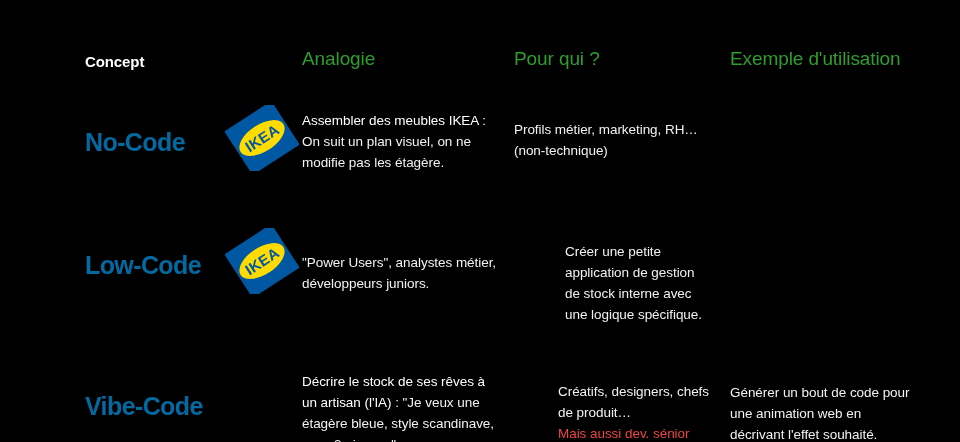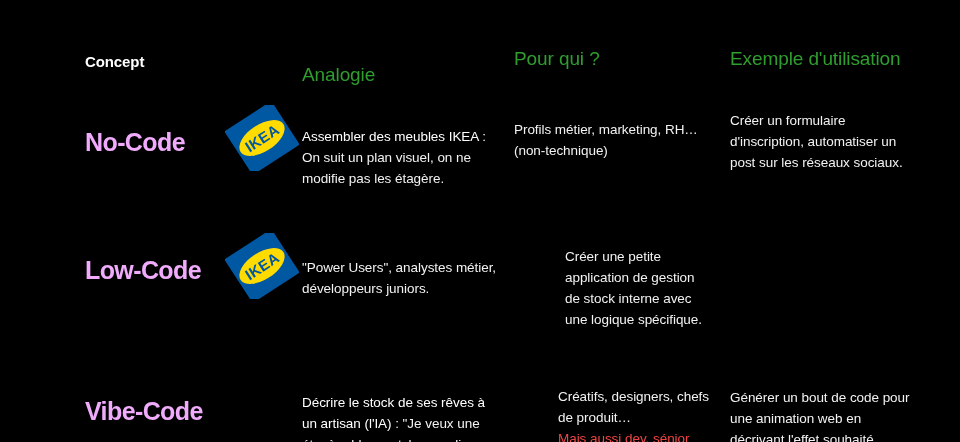--- a/index.html
+++ b/index.html
@@ -29,21 +29,21 @@
     width: 838px;
   }
 
   .row {
     display: flex;
     align-items: flex-start;
   }
 
   
   .col-concept { width: 217px; flex: 0 0 217px; position: relative; }
-  .col-analogie { width: 212px; flex: 0 0 212px; margin-top: 16px; }
+  .col-analogie { width: 212px; flex: 0 0 212px; }
   .col-pourqui { width: 216px; flex: 0 0 216px; }
   .col-exemple { width: 193px; flex: 0 0 193px; }
 
   
   .header-row { height: 50px; }
 
   .hdr-concept {
     color: #ffffff;
     font-size: 15px;
     font-weight: 700;
@@ -66,21 +66,21 @@
   .row-2 { margin-top: 39px; }
   .row-3 { margin-top: 39px; }
 
   .concept-cell {
     position: relative;
     height: 84px;
     display: flex;
     align-items: center;
   }
   .concept-label {
-    color: #f0abfc;
+    color: #0369a1;
     font-size: 25px;
     font-weight: 700;
     letter-spacing: -0.6px;
     line-height: 30px;
     white-space: nowrap;
   }
 
   
   .ikea-logo {
     position: absolute;
@@ -154,23 +154,20 @@
             </svg>
           </span>
         </div>
       </div>
       <div class="col-analogie">
         <div class="cell-text cell-analogie"><b>Assembler des meubles IKEA</b><span> : On suit un plan visuel, on ne modifie pas les étagère.</span></div>
       </div>
       <div class="col-pourqui">
         <div class="cell-text cell-pourqui"><span>Profils métier, marketing, RH… (non-technique)</span></div>
       </div>
-      <div class="col-exemple">
-        <div class="cell-text cell-exemple">Créer un formulaire d'inscription, automatiser un post sur les réseaux sociaux.</div>
-      </div>
     </div>
 
     <div class="row data-row row-2 r2">
       <div class="col-concept">
         <div class="concept-cell">
           <span class="concept-label">Low-Code</span>
           <span class="ikea-logo">
             <svg viewBox="0 0 74 66" xmlns="http://www.w3.org/2000/svg" aria-hidden="true">
               <g transform="rotate(-33 37 33)">
                 <rect x="9" y="7" width="56" height="52" fill="#0058a3"></rect>

